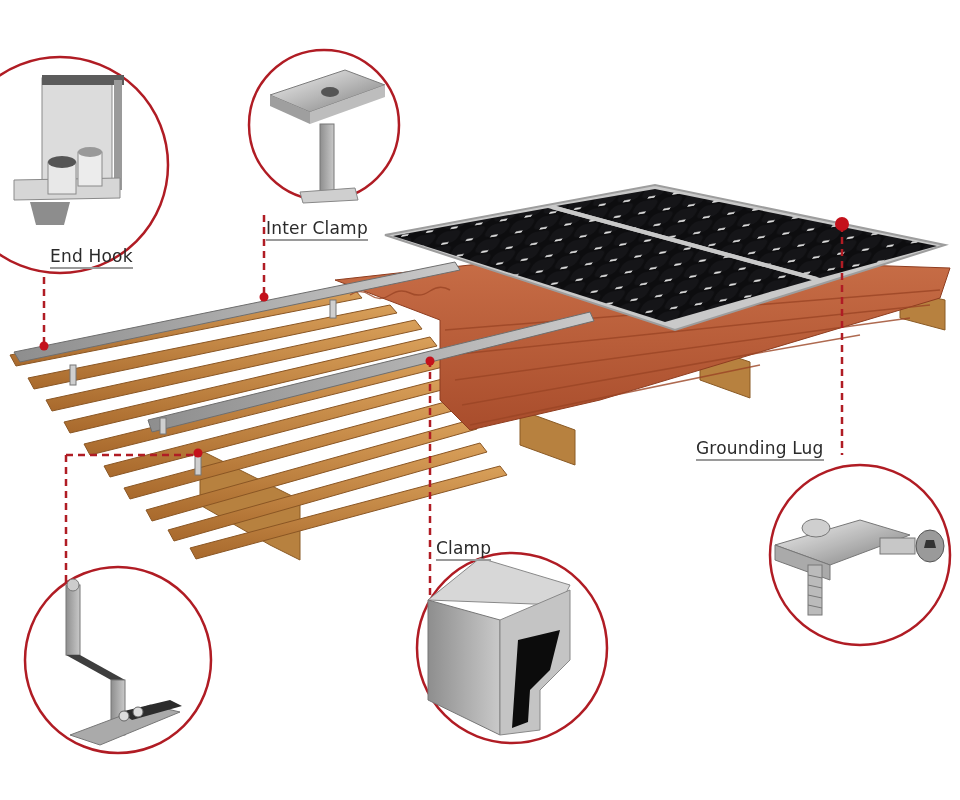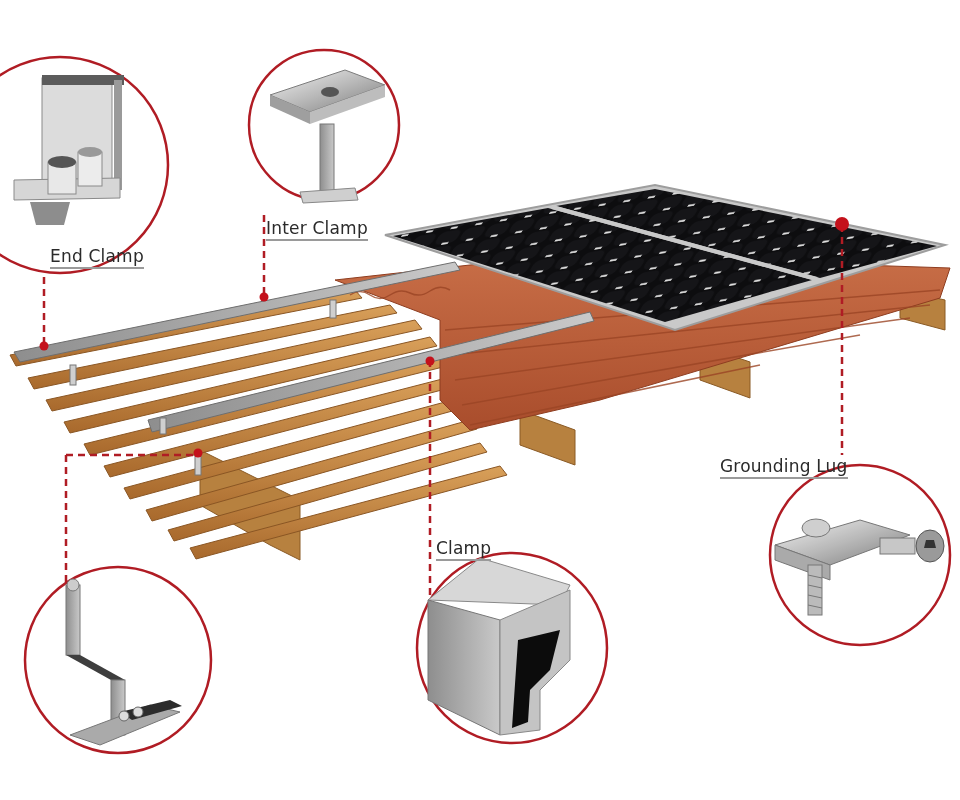--- a/index.html
+++ b/index.html
@@ -158,17 +158,17 @@
   <g>
     <circle cx="512" cy="648" r="95" fill="#fff" stroke="#b01c24" stroke-width="2.5"></circle>
     <polygon points="428,600 480,558 570,585 560,605" fill="#d7d7d7" stroke="#888"></polygon>
     <polygon points="428,600 500,620 500,735 428,700" fill="url(#railg)" stroke="#777"></polygon>
     <polygon points="500,620 570,590 570,660 540,690 540,730 500,735" fill="#c4c4c4" stroke="#888"></polygon>
     <polygon points="518,640 560,630 550,670 530,690 528,722 512,728" fill="#0c0c0c"></polygon>
   </g>
 </svg>
 
 
-<div class="label" style="left:50px;top:246px;">End Clamp</div>
+<div class="label" style="left:50px;top:246px;">End Hook</div>
 <div class="label" style="left:266px;top:206px;margin-top:12px;">Inter Clamp</div>
-<div class="label" style="left:696px;top:456px;margin-left:24px;">Grounding Lug</div>
+<div class="label" style="left:696px;top:438px;">Grounding Lug</div>
 <div class="label" style="left:436px;top:538px;">Clamp</div>
 </div>
 
 </body></html>

